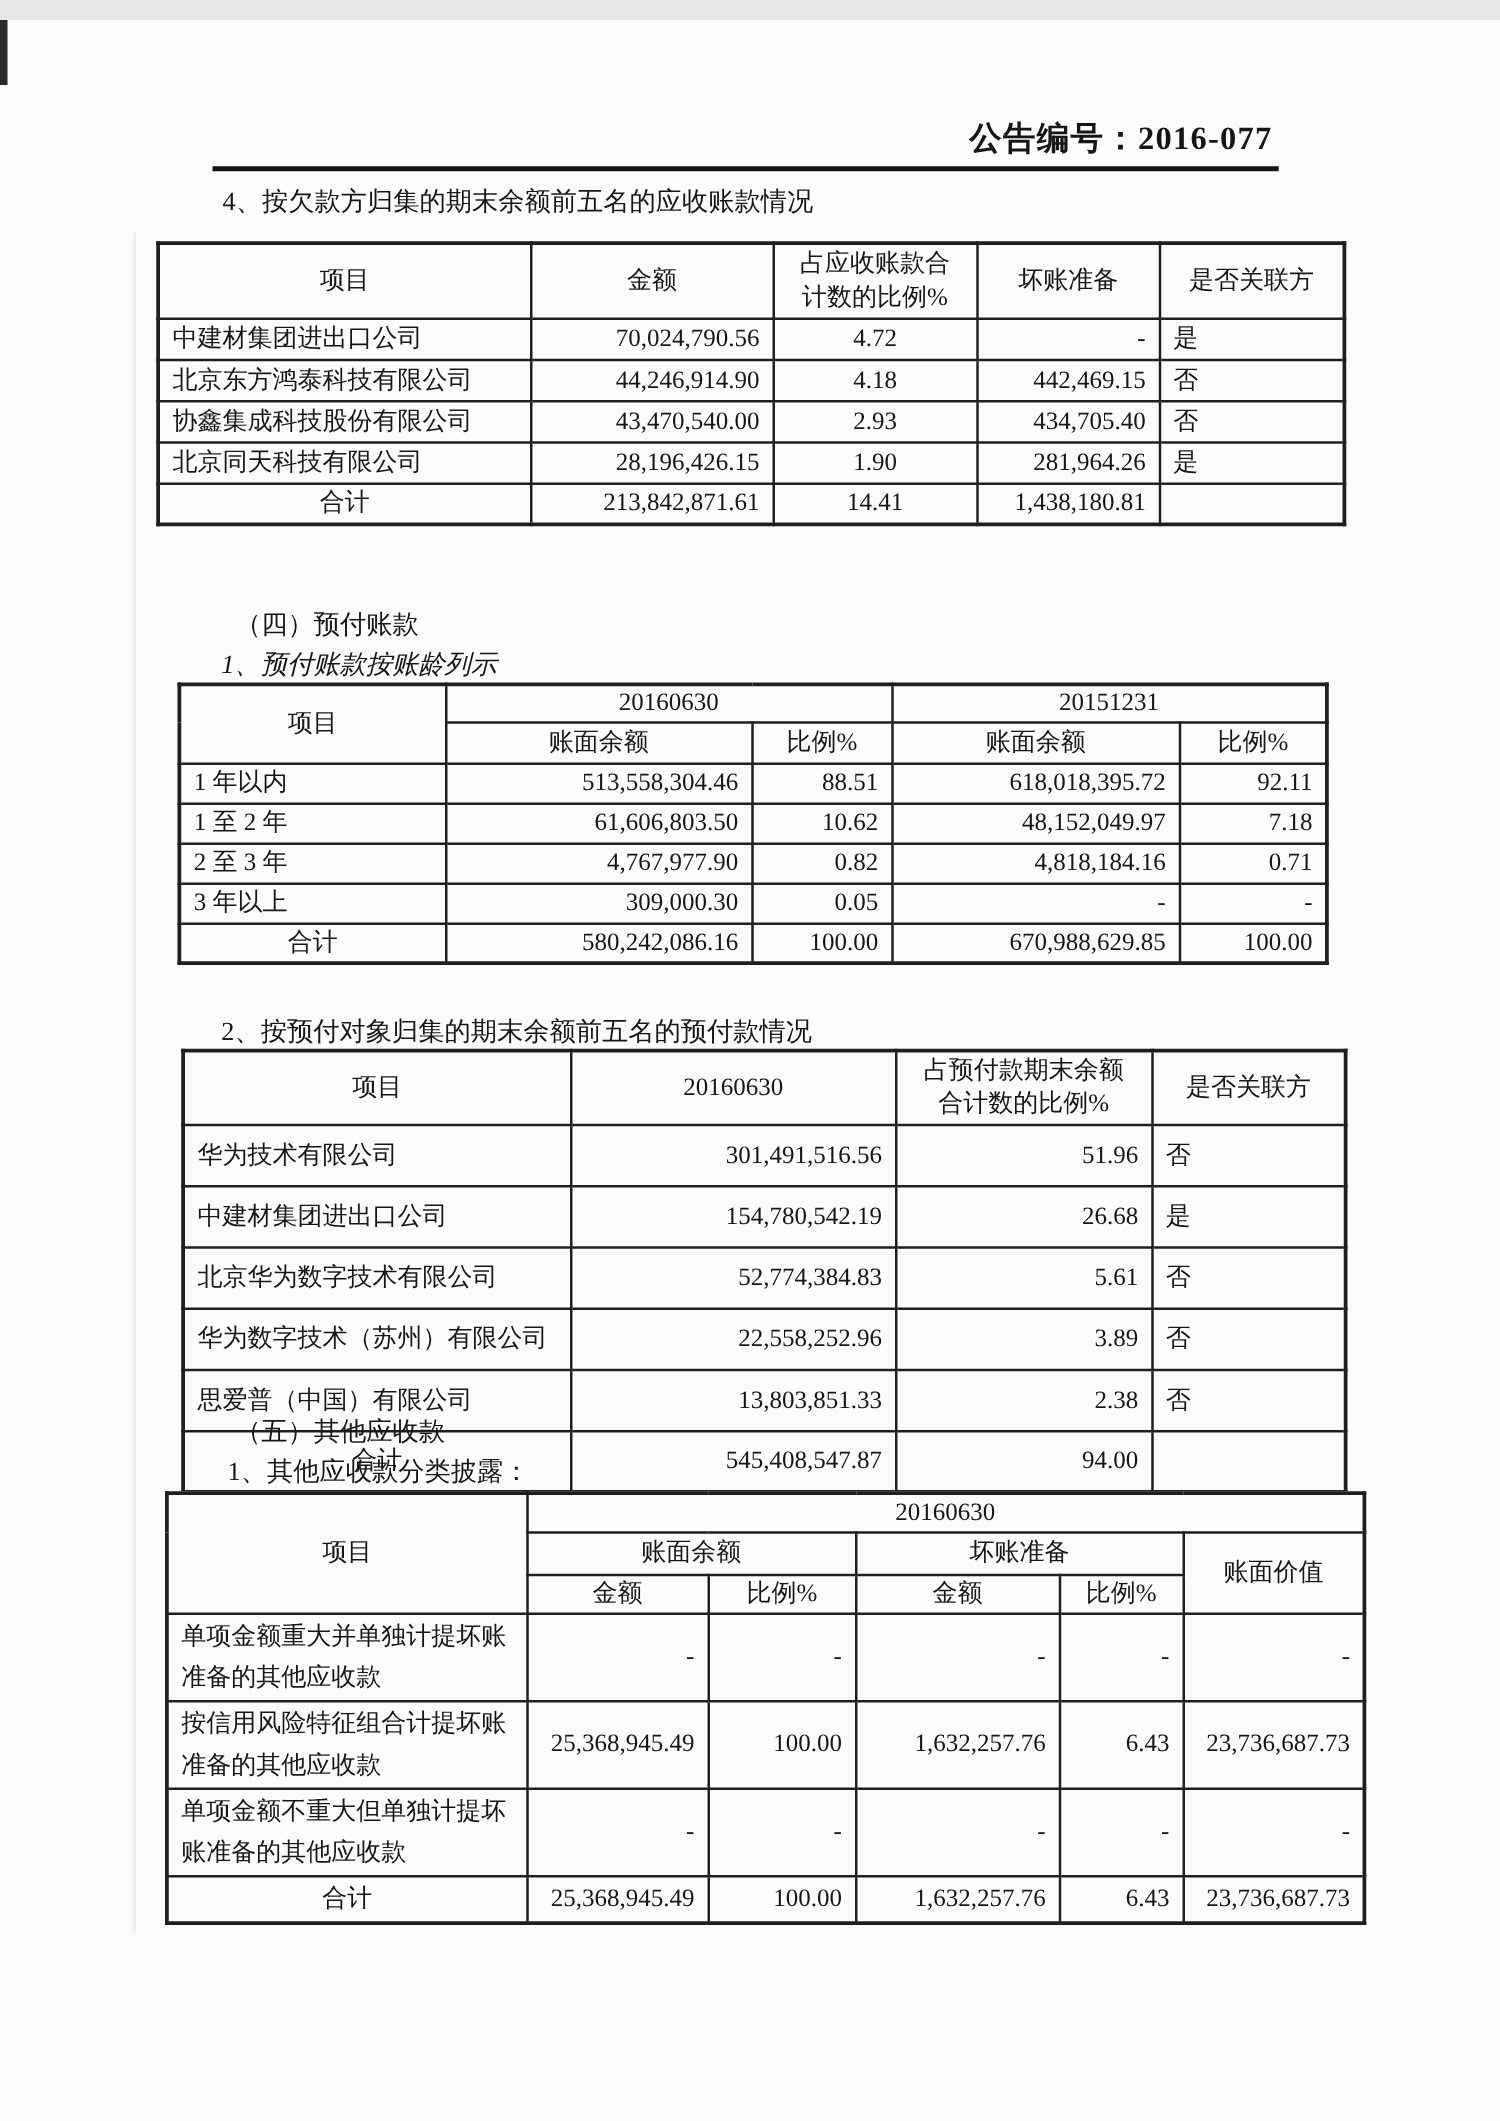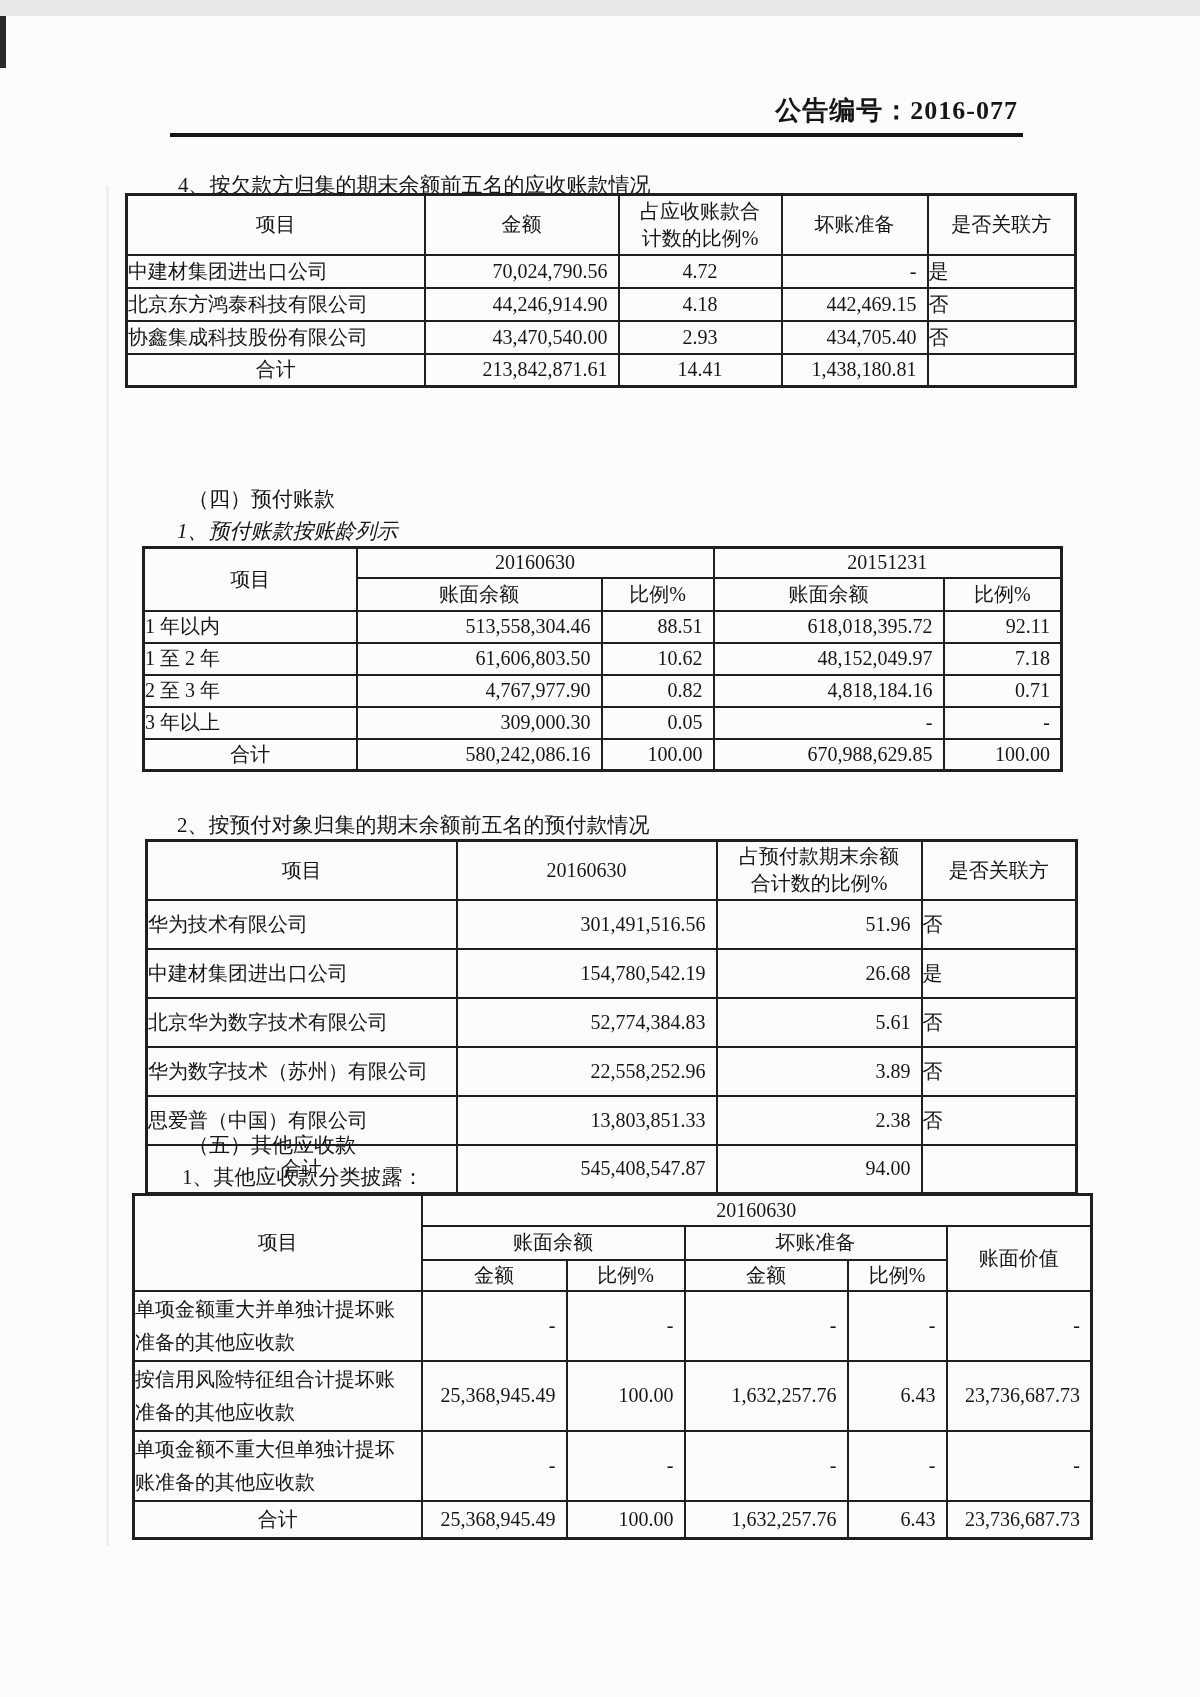--- a/index.html
+++ b/index.html
@@ -9,21 +9,21 @@
   .scan-mark{position:absolute;left:0;top:0;width:6px;height:52px;background:#2b2b2b;}
   .scan-streak{position:absolute;left:106px;top:170px;width:3px;height:1360px;background:#efefef;}
   .doc-num{position:absolute;left:0;top:80px;width:1018px;text-align:right;
            font-size:26px;font-weight:bold;letter-spacing:1px;line-height:30px;}
   .rule{position:absolute;left:170px;top:117px;width:853px;height:4px;background:#151515;}
   .sec-title{position:absolute;font-size:21px;line-height:26px;white-space:nowrap;}
   table{position:absolute;border-collapse:collapse;table-layout:fixed;background:#fcfcfc;
         border:3px solid #1f1f1f;}
   td,th{border:2px solid #1f1f1f;font-weight:normal;font-size:20px;padding:0;
         overflow:hidden;vertical-align:middle;line-height:27px;}
-  .lft{text-align:left;}
+  .lft{text-align:left;padding-left:10px;}
   .num{text-align:right;padding-right:10px;}
   .ctr{text-align:center;}
   .t1 tr{height:33px;} .t1 tr.h{height:60px;}
   .t2 tr{height:32px;} .t2 tr.h1{height:30px;} .t2 tr.h2{height:33px;}
   .t3 tr{height:49px;} .t3 tr.h{height:59px;}
   .t4 tr.h1{height:31px;} .t4 tr.h2{height:34px;} .t4 tr.h3{height:31px;}
   .t4 tr.d{height:70px;} .t4 tr.t{height:38px;}
   .t4 td.lft{line-height:33px;padding-right:10px;}
   .w128{width:128px;margin:0 auto;text-align:center;}
   .w168{width:168px;margin:0 auto;text-align:center;}
@@ -32,21 +32,21 @@
 <body>
 
 <div class="page">
 
   <div class="scan-mark"></div>
   <div class="scan-streak"></div>
 
   <div class="doc-num">公告编号：2016-077</div>
   <div class="rule"></div>
 
-  <div class="sec-title" style="left:178px;top:156px;">4、按欠款方归集的期末余额前五名的应收账款情况</div>
+  <div class="sec-title" style="left:178px;top:132px;">4、按欠款方归集的期末余额前五名的应收账款情况</div>
 
   <table class="t1" style="left:125px;top:177px;width:949px;">
     <colgroup>
         <col style="width:298px">
         <col style="width:194px">
         <col style="width:163px">
         <col style="width:146px">
         <col style="width:148px">
       </colgroup>
     <tbody>
@@ -74,20 +74,27 @@
       <td class="lft">否</td>
     </tr>
     <tr>
       <td class="lft">协鑫集成科技股份有限公司</td>
       <td class="num">43,470,540.00</td>
       <td class="ctr">2.93</td>
       <td class="num">434,705.40</td>
       <td class="lft">否</td>
     </tr>
     <tr>
+      <td class="lft">北京同天科技有限公司</td>
+      <td class="num">28,196,426.15</td>
+      <td class="ctr">1.90</td>
+      <td class="num">281,964.26</td>
+      <td class="lft">是</td>
+    </tr>
+    <tr>
       <td class="ctr">合计</td>
       <td class="num">213,842,871.61</td>
       <td class="ctr">14.41</td>
       <td class="num">1,438,180.81</td>
       <td class="lft"></td>
     </tr>
   </tbody>
     </table>
 
   <div class="sec-title" style="left:188px;top:470px;">（四）预付账款</div>

